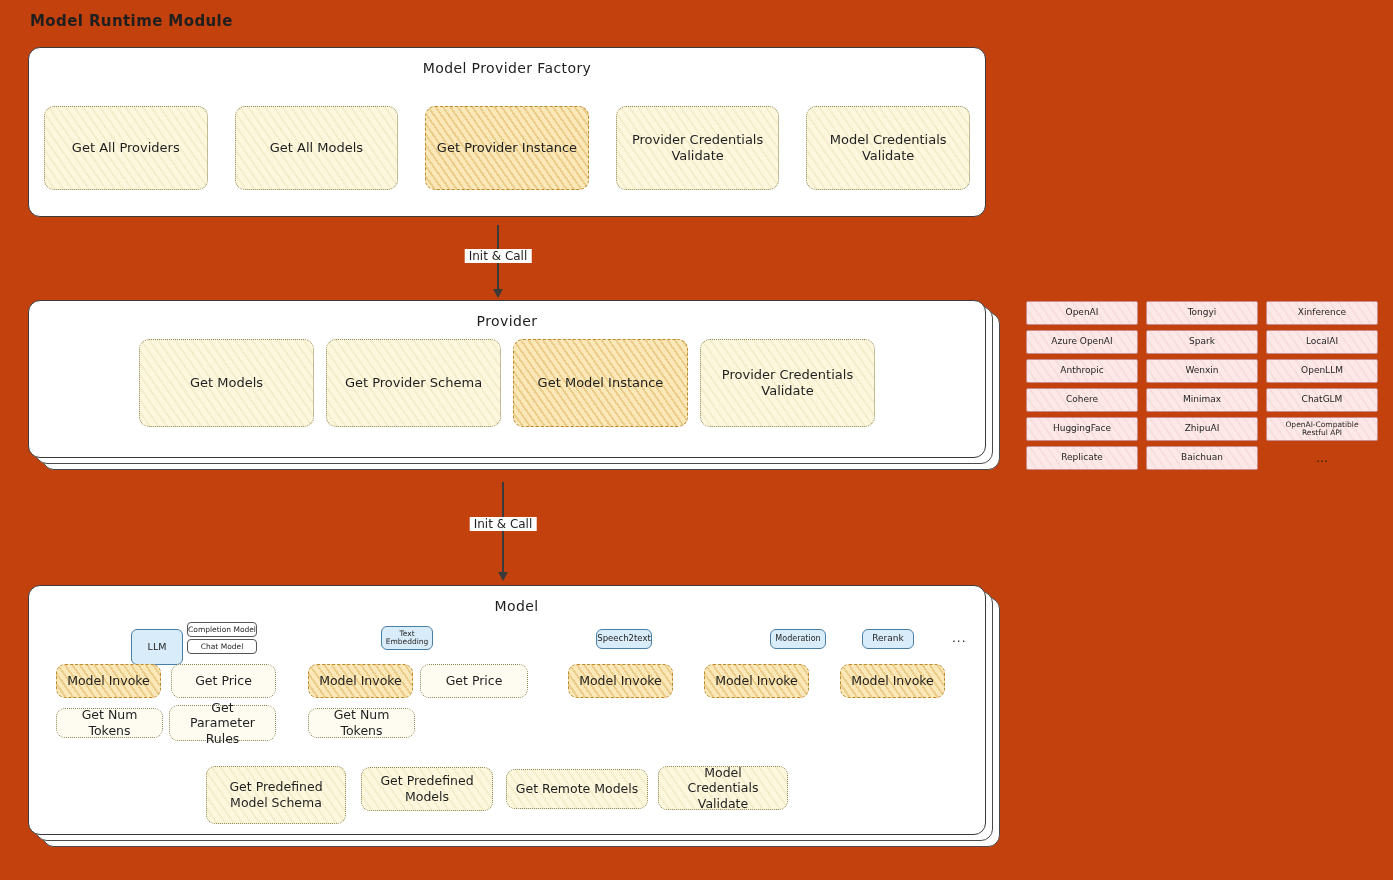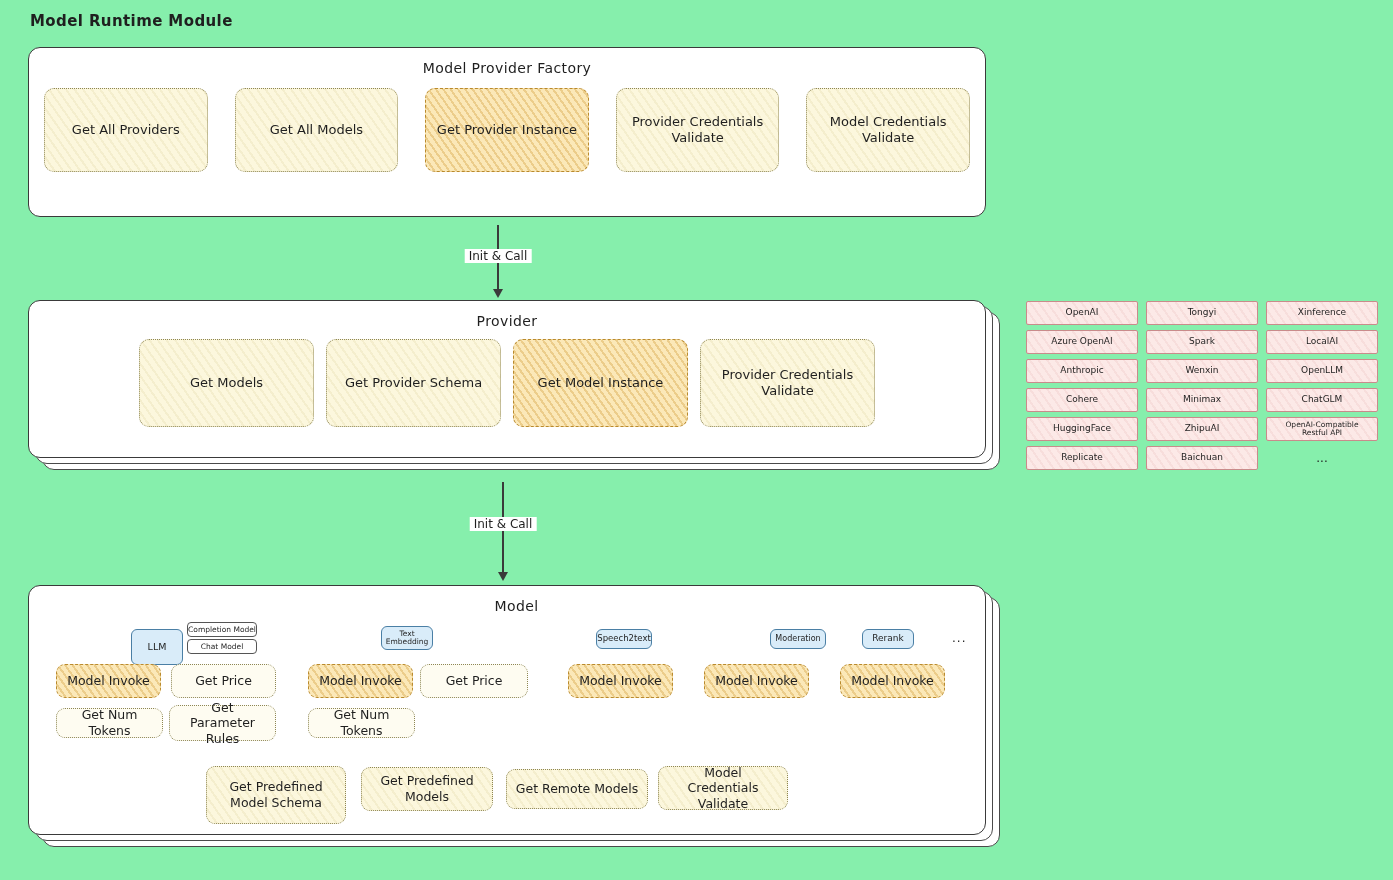--- a/index.html
+++ b/index.html
@@ -1,20 +1,20 @@
 <!DOCTYPE html>
 <html><head>
 <meta charset="utf-8">
 <style>
   * { box-sizing: border-box; margin: 0; padding: 0; }
   html,body { background:#ffffff; }
   .canvas {
     position: relative;
     width: 1393px; height: 880px;
-    background: #86efac;
+    background: #c2410c;
     font-family: "DejaVu Sans", sans-serif;
     color: #1f1f1f;
     overflow: hidden;
   }
   .page-title {
     position: absolute; left: 30px; top: 12px;
     font-size: 15px; font-weight: bold; letter-spacing: .4px;
   }
   .box-container {
     position: absolute;
@@ -101,21 +101,21 @@
 </style>
 </head>
 <body>
 
 <div class="canvas">
 
   <div class="page-title">Model Runtime Module</div>
 
   <section class="box-container" style="left:28px; top:47px; width:958px; height:170px;">
     <div class="ctitle">Model Provider Factory</div>
-    <div class="hrow" style="margin-top:12px; padding:0 15px; gap:27px;">
+    <div class="hrow" style="margin-top:30px; padding:0 15px; gap:27px;">
       <div class="node" style="flex:1; height:84px;">Get All Providers</div>
       <div class="node" style="flex:1; height:84px;">Get All Models</div>
       <div class="node hl" style="flex:1; height:84px;">Get Provider Instance</div>
       <div class="node" style="flex:1; height:84px;">Provider Credentials Validate</div>
       <div class="node" style="flex:1; height:84px;">Model Credentials Validate</div>
     </div>
   </section>
 
   <div class="arrow" style="left:498px; top:225px; height:70px;">
     <div class="arrow-line"></div>

